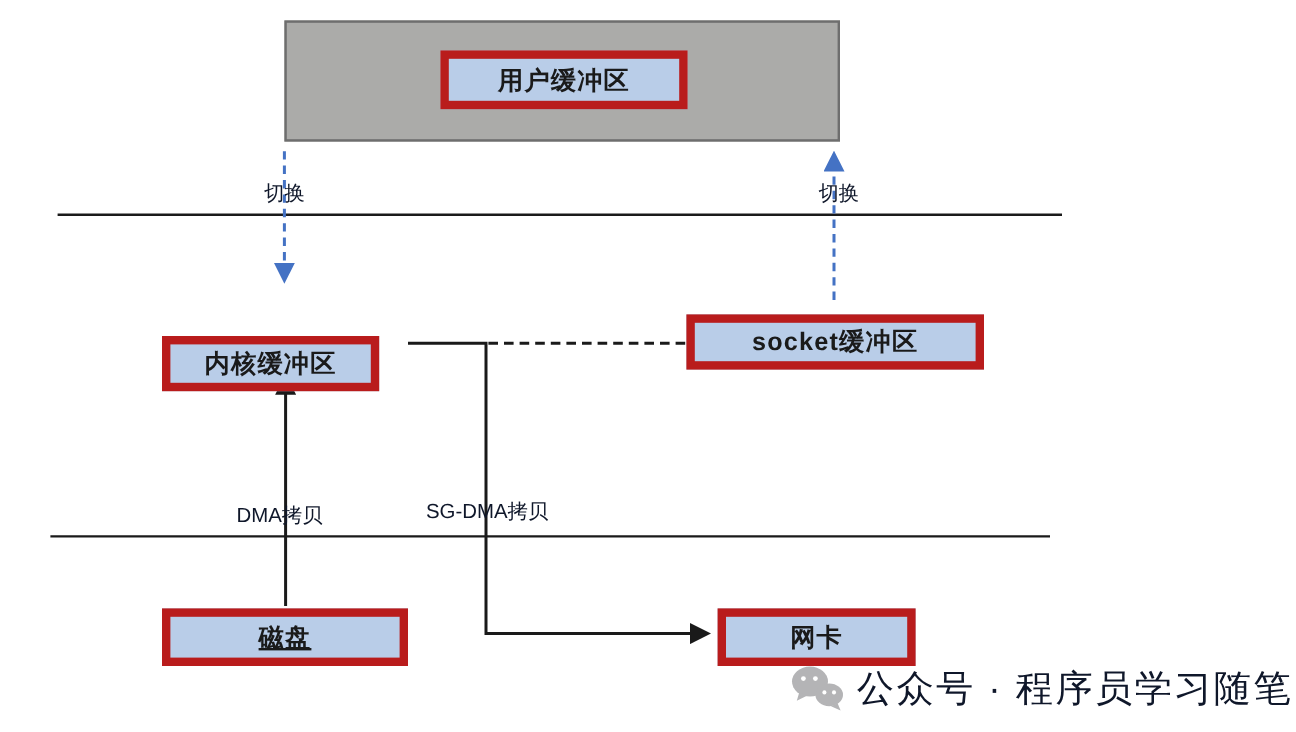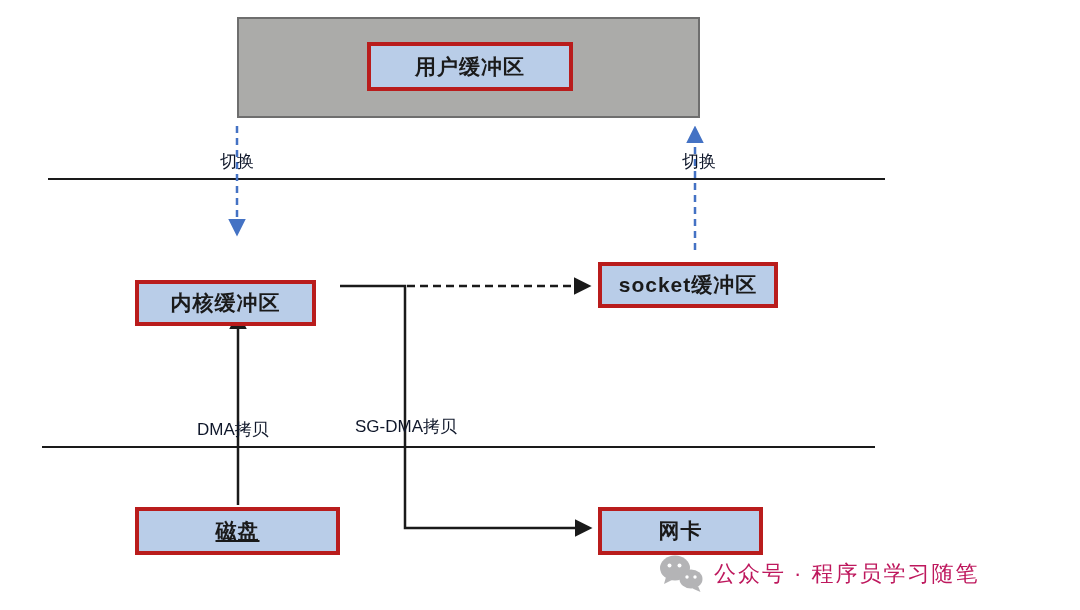--- a/index.html
+++ b/index.html
@@ -21,34 +21,34 @@
     position: absolute;
     left: 237px; top: 17px;
     width: 459px; height: 97px;
     background: #ababa9;
     border: 2px solid #6e6e6e;
     z-index: 2;
   }
   .node {
     position: absolute;
     background: #b9cde8;
-    border: 4px solid #b91c1c;
+    border: 7px solid #b91c1c;
     display: flex;
     align-items: center;
     justify-content: center;
     font-weight: bold;
     font-size: 21px;
     color: #1a1a1a;
     z-index: 3;
     box-sizing: border-box;
     letter-spacing: 1px;
   }
   .user-buffer   { left: 367px; top: 42px;  width: 206px; height: 49px; }
   .kernel-buffer { left: 135px; top: 280px; width: 181px; height: 46px; }
-  .socket-buffer { left: 598px; top: 262px; width: 180px; height: 46px; }
+  .socket-buffer { left: 572px; top: 262px; width: 248px; height: 46px; }
   .disk          { left: 135px; top: 507px; width: 205px; height: 48px; text-decoration: underline; }
   .nic           { left: 598px; top: 507px; width: 165px; height: 48px; }
   .flow-label {
     position: absolute;
     font-size: 17px;
     color: #0f172a;
     z-index: 3;
     white-space: nowrap;
   }
   .switch-left  { left: 202px; top: 150px; width: 70px; text-align: center; }
@@ -57,22 +57,22 @@
   .sg-dma-copy  { left: 355px; top: 415px; }
   .watermark {
     position: absolute;
     left: 658px; top: 553px;
     display: flex;
     align-items: center;
     gap: 10px;
     z-index: 4;
   }
   .watermark-text {
-    font-size: 22px;
-    color: #be185d;
+    font-size: 31px;
+    color: #0f172a;
     letter-spacing: 2px;
     white-space: nowrap;
   }
 </style>
 </head>
 <body>
 
 <div class="canvas">
 
   <svg class="connectors" viewBox="0 0 1080 610" xmlns="http://www.w3.org/2000/svg">

